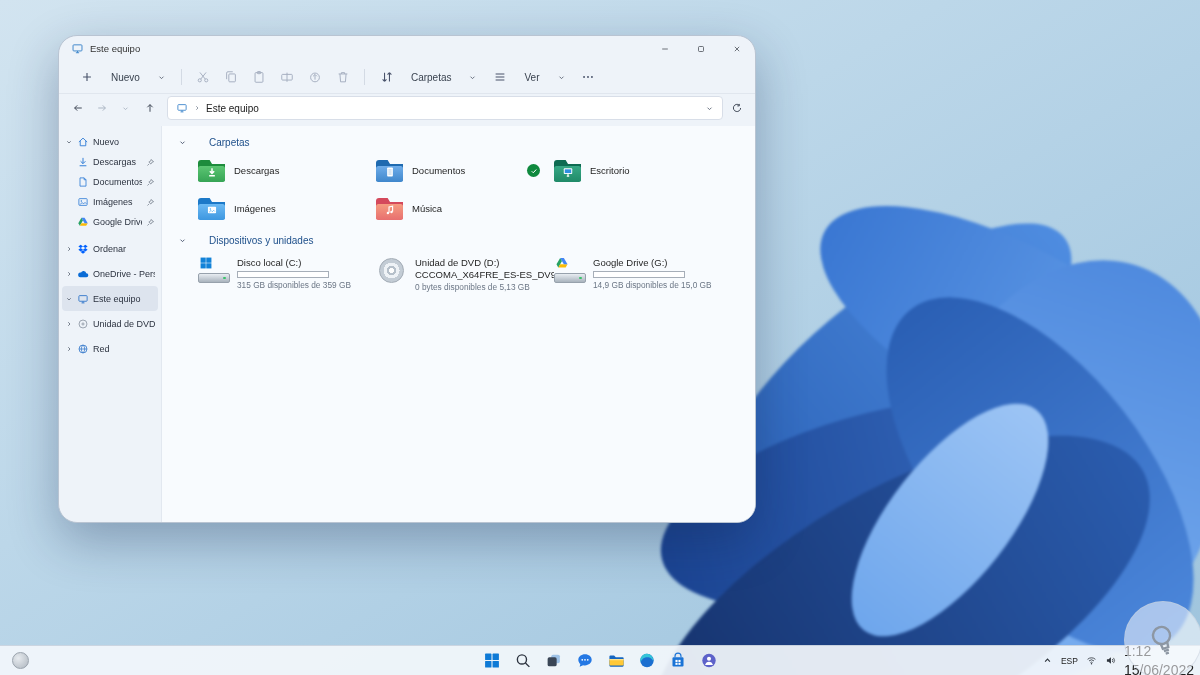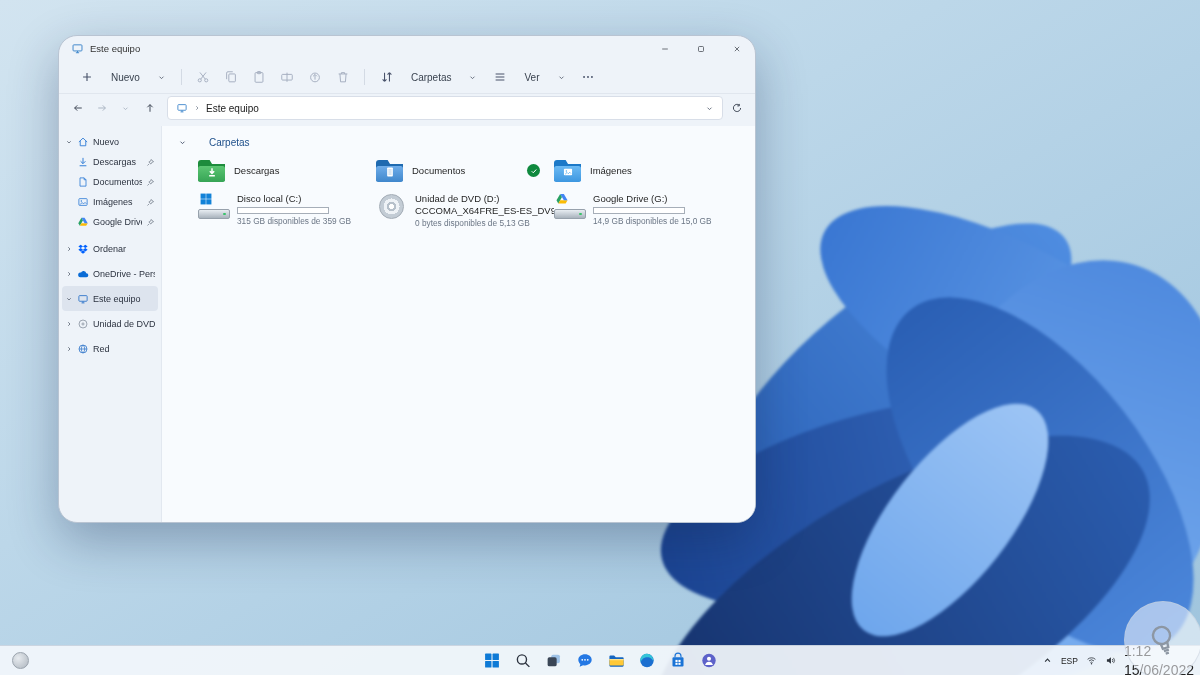--- a/index.html
+++ b/index.html
@@ -581,31 +581,57 @@
                 </svg>
               </span>
             <span class="f-label">Documentos</span>
             <span class="sync">
                 <svg>
                   <use href="#i-check"></use>
                 </svg>
               </span>
           </div>
           <div class="f-tile">
+            <span class="fold f-escritorio">
+                <span class="bk"></span>
+                <span class="fr"></span>
+                <svg class="em">
+                  <use href="#e-mon"></use>
+                </svg>
+              </span>
+            <span class="f-label">Escritorio</span>
+          </div>
+          <div class="f-tile">
             <span class="fold f-imagenes">
                 <span class="bk"></span>
                 <span class="fr"></span>
                 <svg class="em">
                   <use href="#e-pic"></use>
                 </svg>
               </span>
             <span class="f-label">Imágenes</span>
           </div>
-        </div>
-
+          <div class="f-tile">
+            <span class="fold f-musica">
+                <span class="bk"></span>
+                <span class="fr"></span>
+                <svg class="em">
+                  <use href="#e-note"></use>
+                </svg>
+              </span>
+            <span class="f-label">Música</span>
+          </div>
+        </div>
+
+        <div class="sec-head">
+          <svg>
+              <use href="#i-chevd"></use>
+            </svg>
+          <span>Dispositivos y unidades</span>
+        </div>
 
         <div class="grid-d">
           <div class="d-tile">
             <span class="d-ic">
               <svg class="flag">
                   <use href="#i-winflag"></use>
                 </svg>
               <span class="slab"></span>
                 <span class="led"></span>
             </span>

